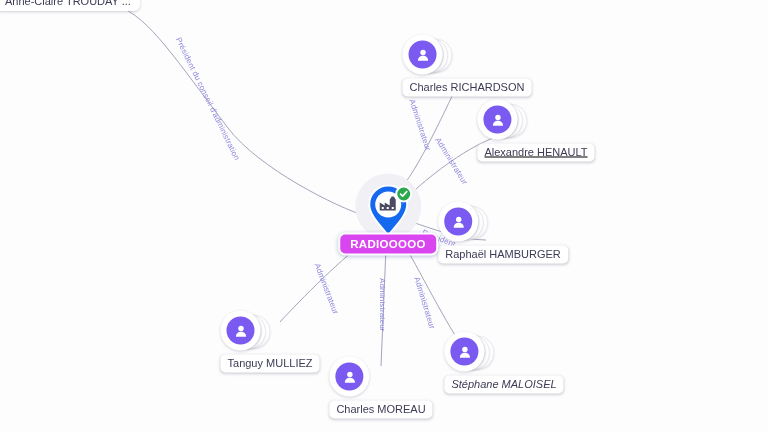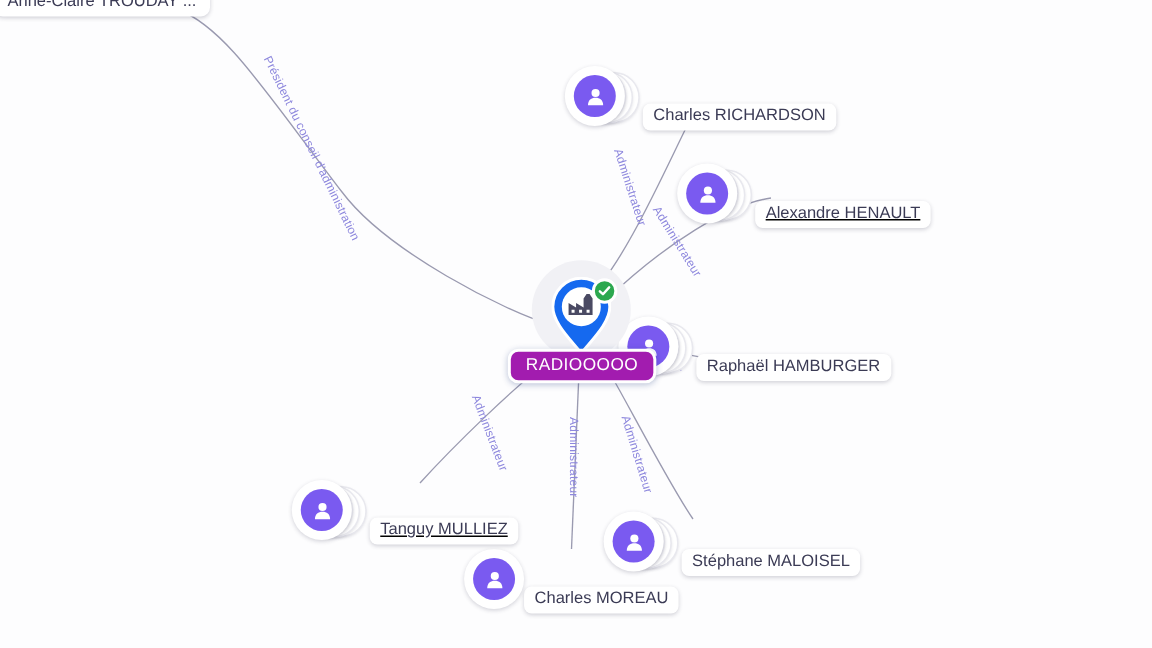--- a/index.html
+++ b/index.html
@@ -22,22 +22,22 @@
     top: 0; left: 0;
     width: 768px; height: 432px;
     pointer-events: none;
   }
 
   
   .person-node {
     position: absolute;
     transform: translate(-50%, -50%);
     display: flex;
-    flex-direction: row;
-    align-items: flex-end;
+    flex-direction: column;
+    align-items: flex-start;
   }
   .avatar-stack {
     position: relative;
     width: 52px;
     height: 44px;
   }
   .stack-card {
     position: absolute;
     width: 36px; height: 36px;
     border-radius: 50%;
@@ -118,27 +118,27 @@
     border-radius: 50%;
     background: #2ca84f;
     border: 2px solid #ffffff;
     display: flex;
     align-items: center;
     justify-content: center;
     z-index: 4;
   }
   #company-label {
     margin-top: -10px;
-    background: #a21caf;
+    background: #d946ef;
     color: #ffffff;
     border: 2px solid #ffffff;
     border-radius: 7px;
     padding: 3px 10px 4px 10px;
     font-size: 11.5px;
-    font-weight: normal;
+    font-weight: bold;
     letter-spacing: .3px;
     white-space: nowrap;
     box-shadow: 0 1px 4px rgba(20,50,120,0.30);
     z-index: 5;
     position: relative;
     text-align: center;
   }
 
   
   #truncated-chip {
@@ -241,21 +241,21 @@
             <div class="avatar-disc">
               <svg width="15" height="15" viewBox="0 0 16 16">
                 <circle cx="8" cy="5.3" r="2.9" fill="#ffffff"></circle>
                 <path d="M2.6 14 C2.6 10.4 5 8.7 8 8.7 C11 8.7 13.4 10.4 13.4 14 Z" fill="#ffffff"></path>
               </svg>
             </div>
           </div>
         </div>
         <div class="node-label">Raphaël HAMBURGER</div>
       </div>
-      <div class="person-node" style="left: 488px; top: 362px;">
+      <div class="person-node" style="left: 504px; top: 362px; font-style: italic;">
         <div class="avatar-stack">
           <div class="stack-card c3"></div>
           <div class="stack-card c2"></div>
           <div class="stack-card c1"></div>
           <div class="avatar-front">
             <div class="avatar-disc">
               <svg width="15" height="15" viewBox="0 0 16 16">
                 <circle cx="8" cy="5.3" r="2.9" fill="#ffffff"></circle>
                 <path d="M2.6 14 C2.6 10.4 5 8.7 8 8.7 C11 8.7 13.4 10.4 13.4 14 Z" fill="#ffffff"></path>
               </svg>
@@ -270,21 +270,21 @@
             <div class="avatar-disc">
               <svg width="15" height="15" viewBox="0 0 16 16">
                 <circle cx="8" cy="5.3" r="2.9" fill="#ffffff"></circle>
                 <path d="M2.6 14 C2.6 10.4 5 8.7 8 8.7 C11 8.7 13.4 10.4 13.4 14 Z" fill="#ffffff"></path>
               </svg>
             </div>
           </div>
         </div>
         <div class="node-label">Charles MOREAU</div>
       </div>
-      <div class="person-node" style="left: 270px; top: 341px; text-decoration: underline;">
+      <div class="person-node" style="left: 270px; top: 341px;">
         <div class="avatar-stack">
           <div class="stack-card c3"></div>
           <div class="stack-card c2"></div>
           <div class="stack-card c1"></div>
           <div class="avatar-front">
             <div class="avatar-disc">
               <svg width="15" height="15" viewBox="0 0 16 16">
                 <circle cx="8" cy="5.3" r="2.9" fill="#ffffff"></circle>
                 <path d="M2.6 14 C2.6 10.4 5 8.7 8 8.7 C11 8.7 13.4 10.4 13.4 14 Z" fill="#ffffff"></path>
               </svg>

